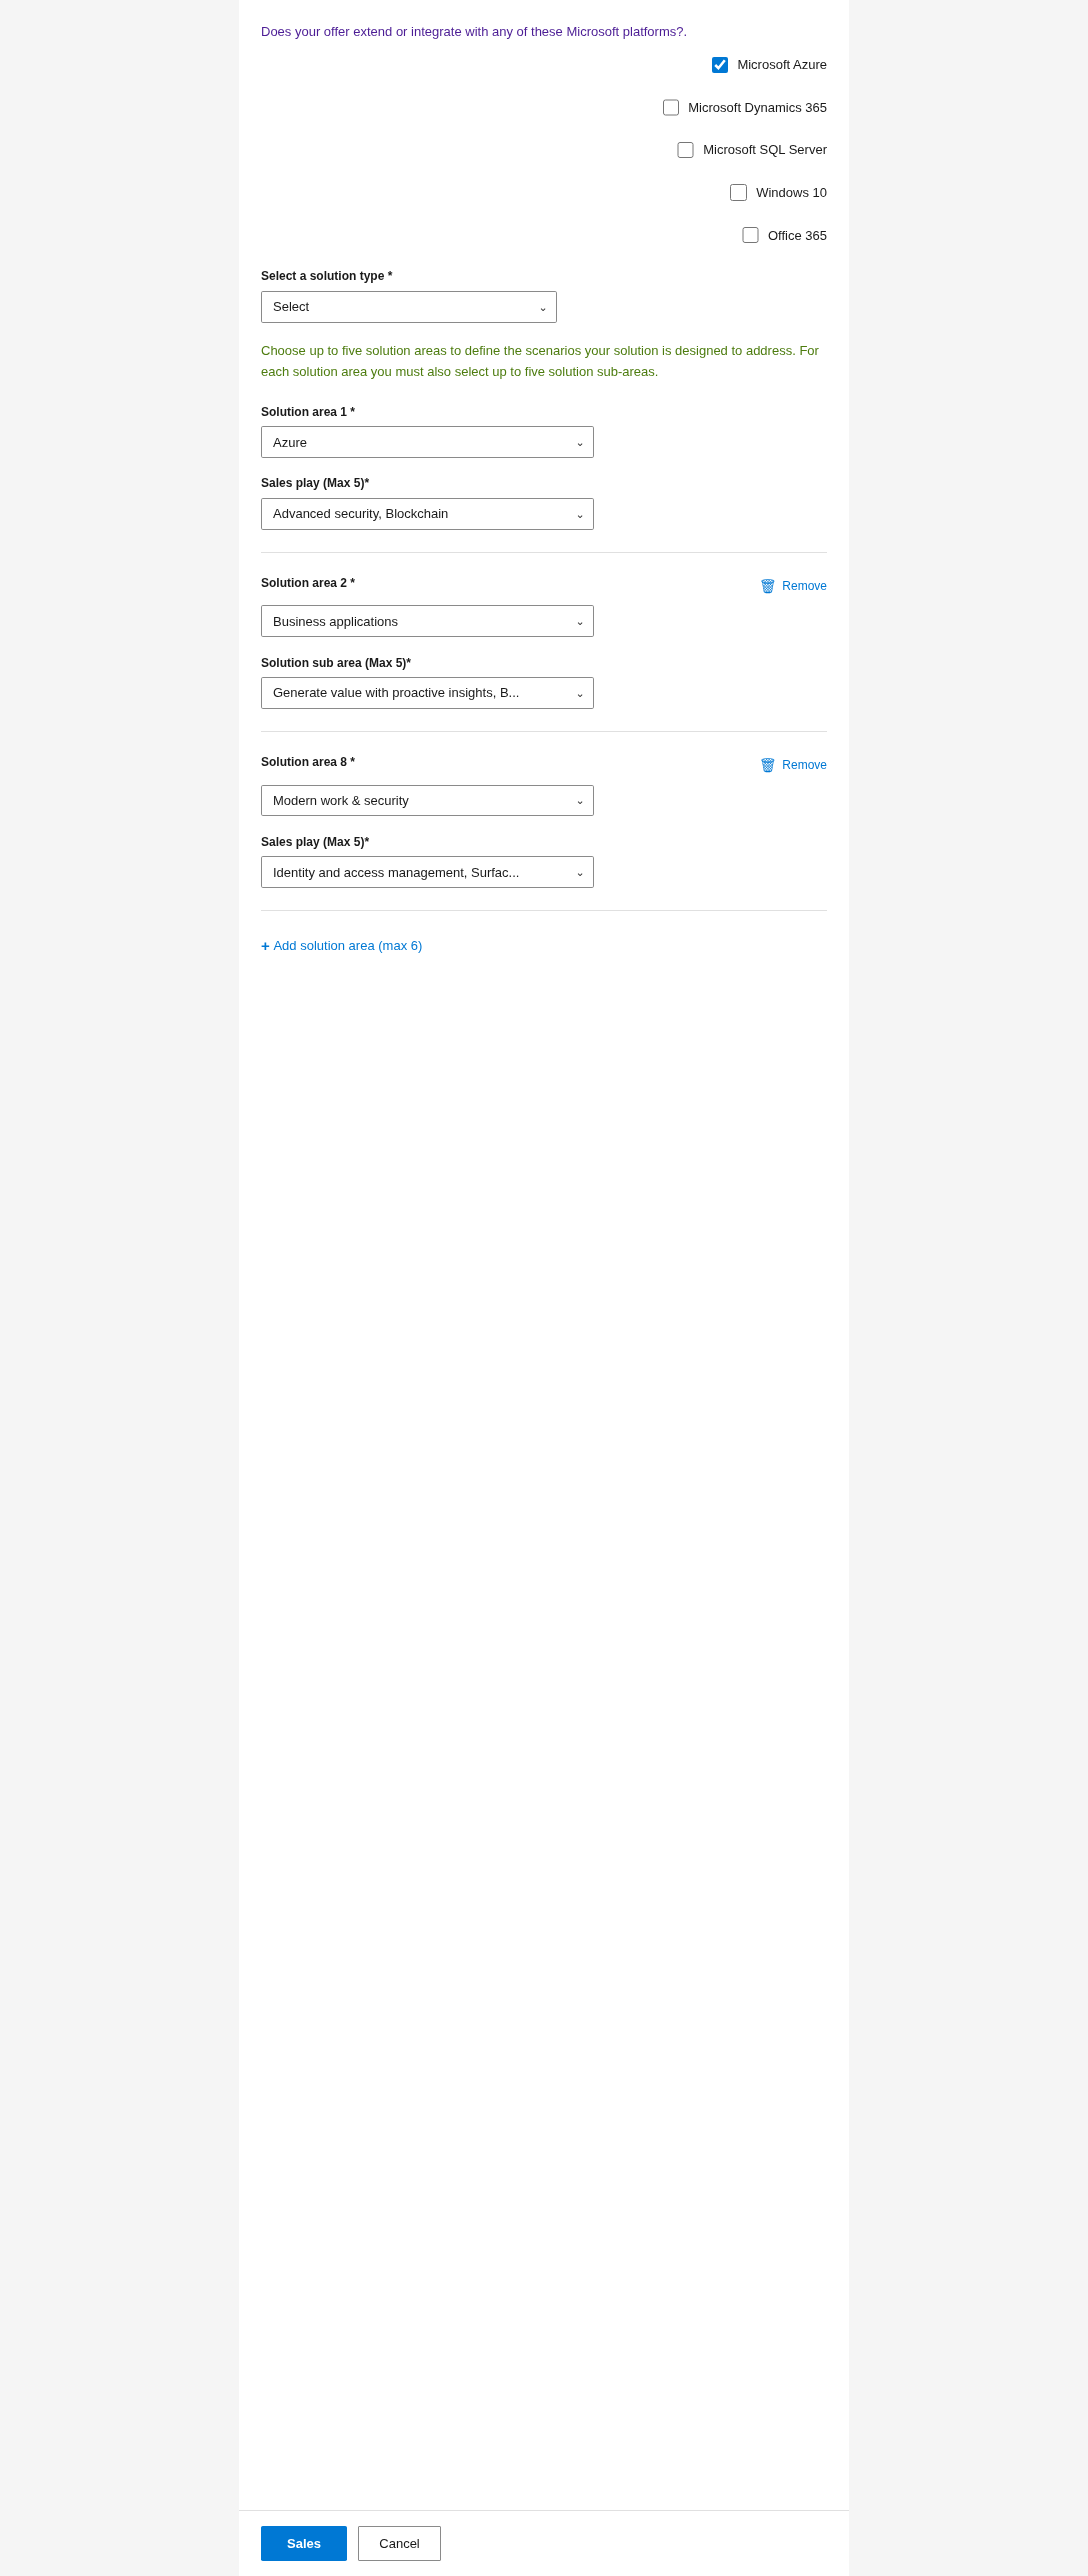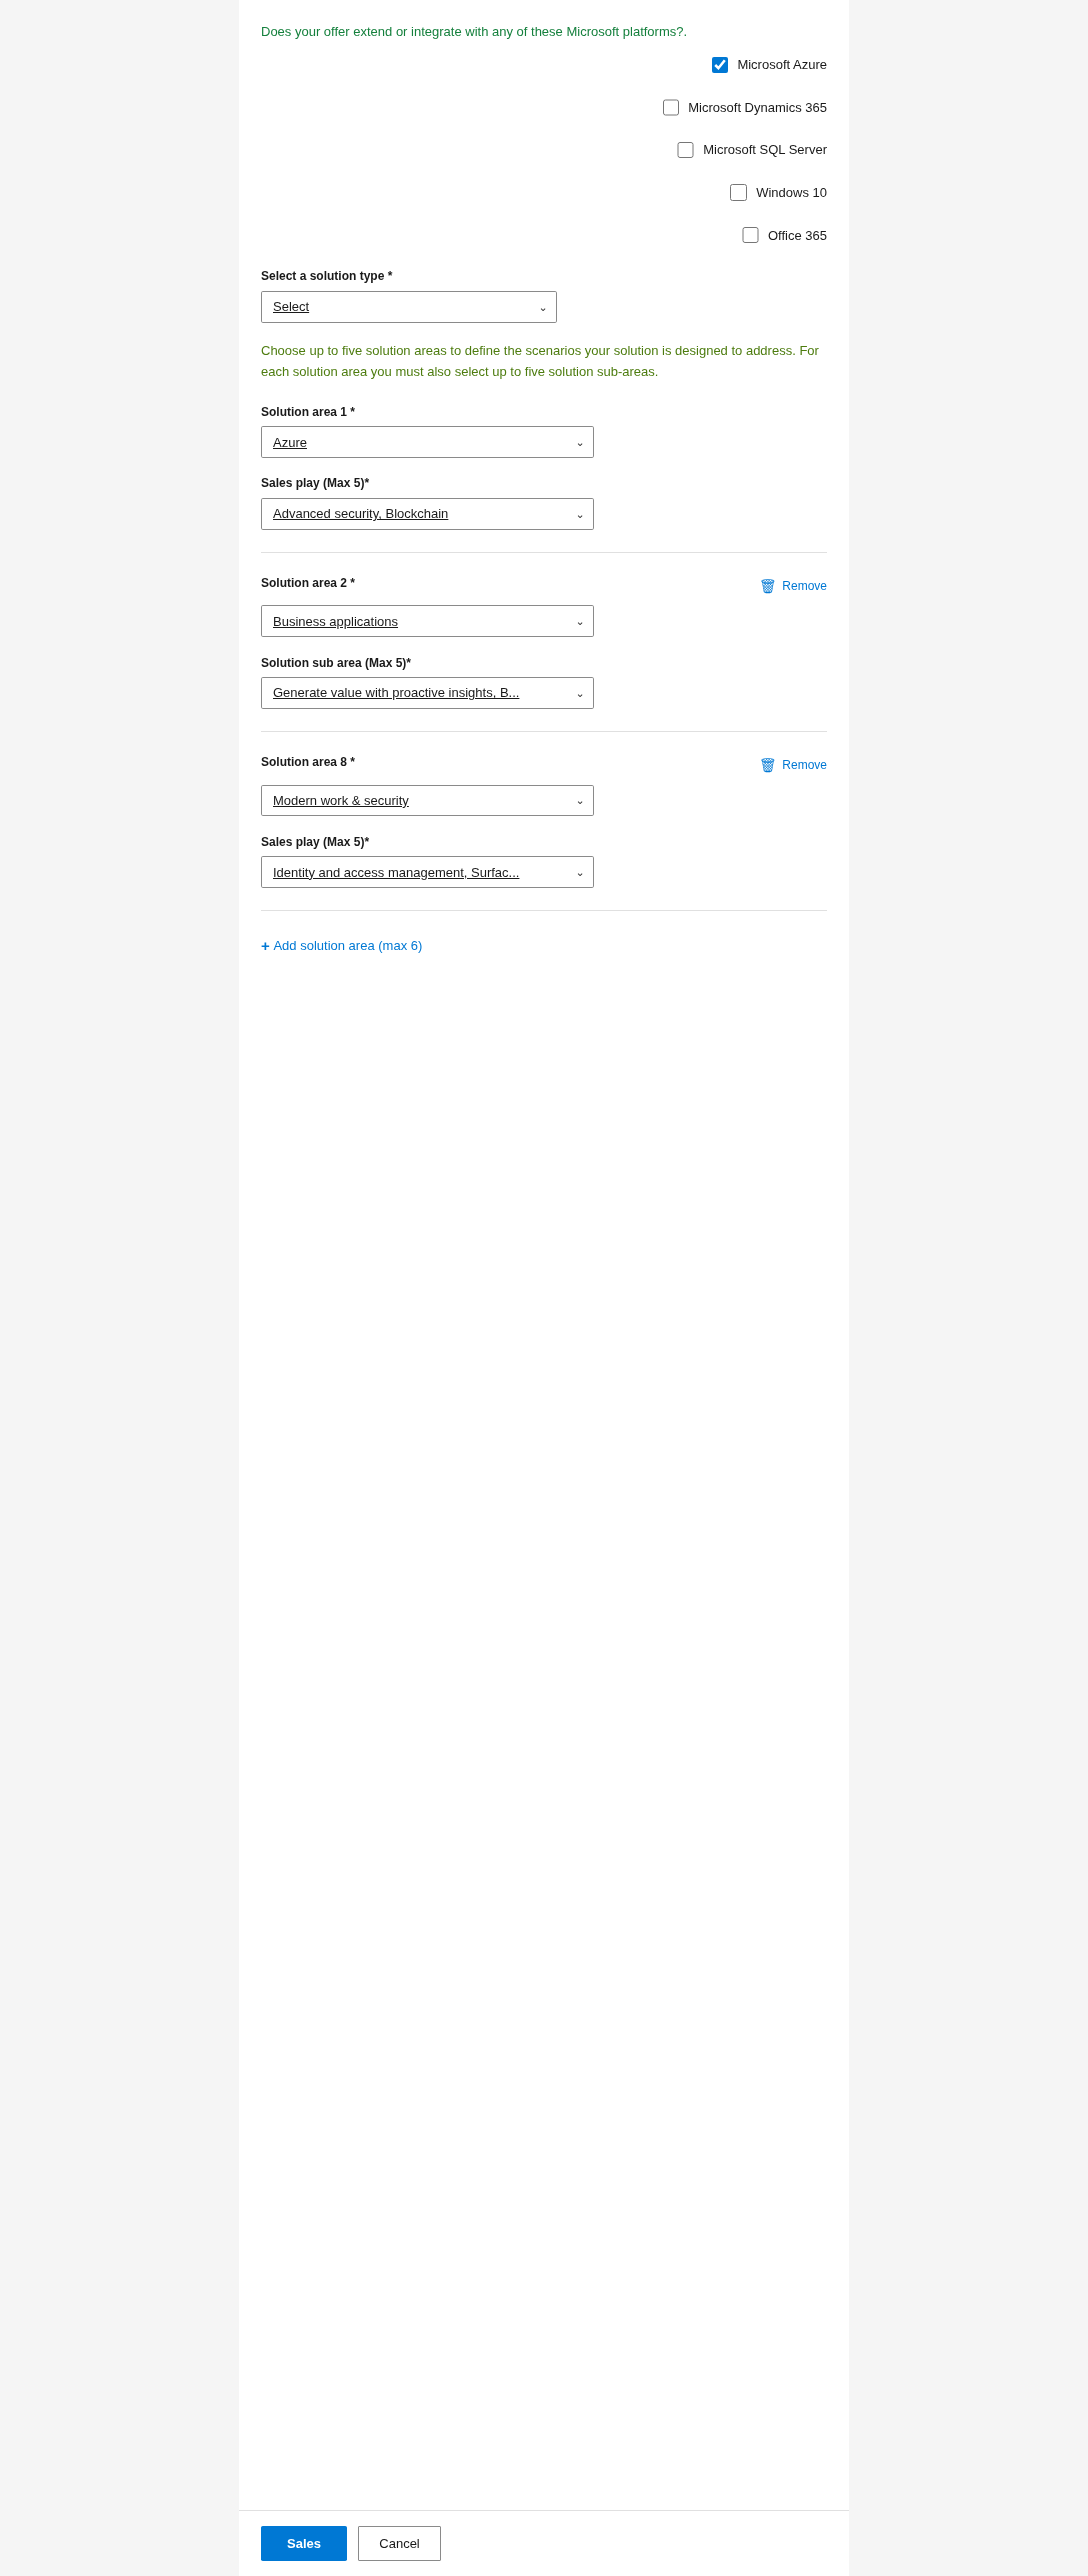--- a/index.html
+++ b/index.html
@@ -52,21 +52,21 @@
       justify-content: center;
     }
 
     .panel-body {
       padding: 22px 22px;
       flex: 1;
     }
 
     .section-question {
       font-size: 13px;
-      color: #15803d;
+      color: #4c1d95;
       margin-bottom: 15px;
       line-height: 1.5;
     }
 
     .checkbox-group {
       display: flex;
       flex-direction: column;
       gap: 26px;
       margin-bottom: 26px;
       align-items: flex-end;
@@ -115,21 +115,20 @@
       width: 100%;
       padding: 7.4px 33px 7.4px 11px;
       border: 0.9px solid #8a8a8a;
       border-radius: 1.8px;
       background: #fff;
       font-size: 13px;
       color: #1a1a1a;
       appearance: none;
       cursor: pointer;
       outline: none;
-      text-decoration: underline;
     }
 
     .select-arrow {
       position: absolute;
       right: 9.2px;
       top: 50%;
       transform: translateY(-50%);
       pointer-events: none;
       color: #333;
       font-size: 11px;

